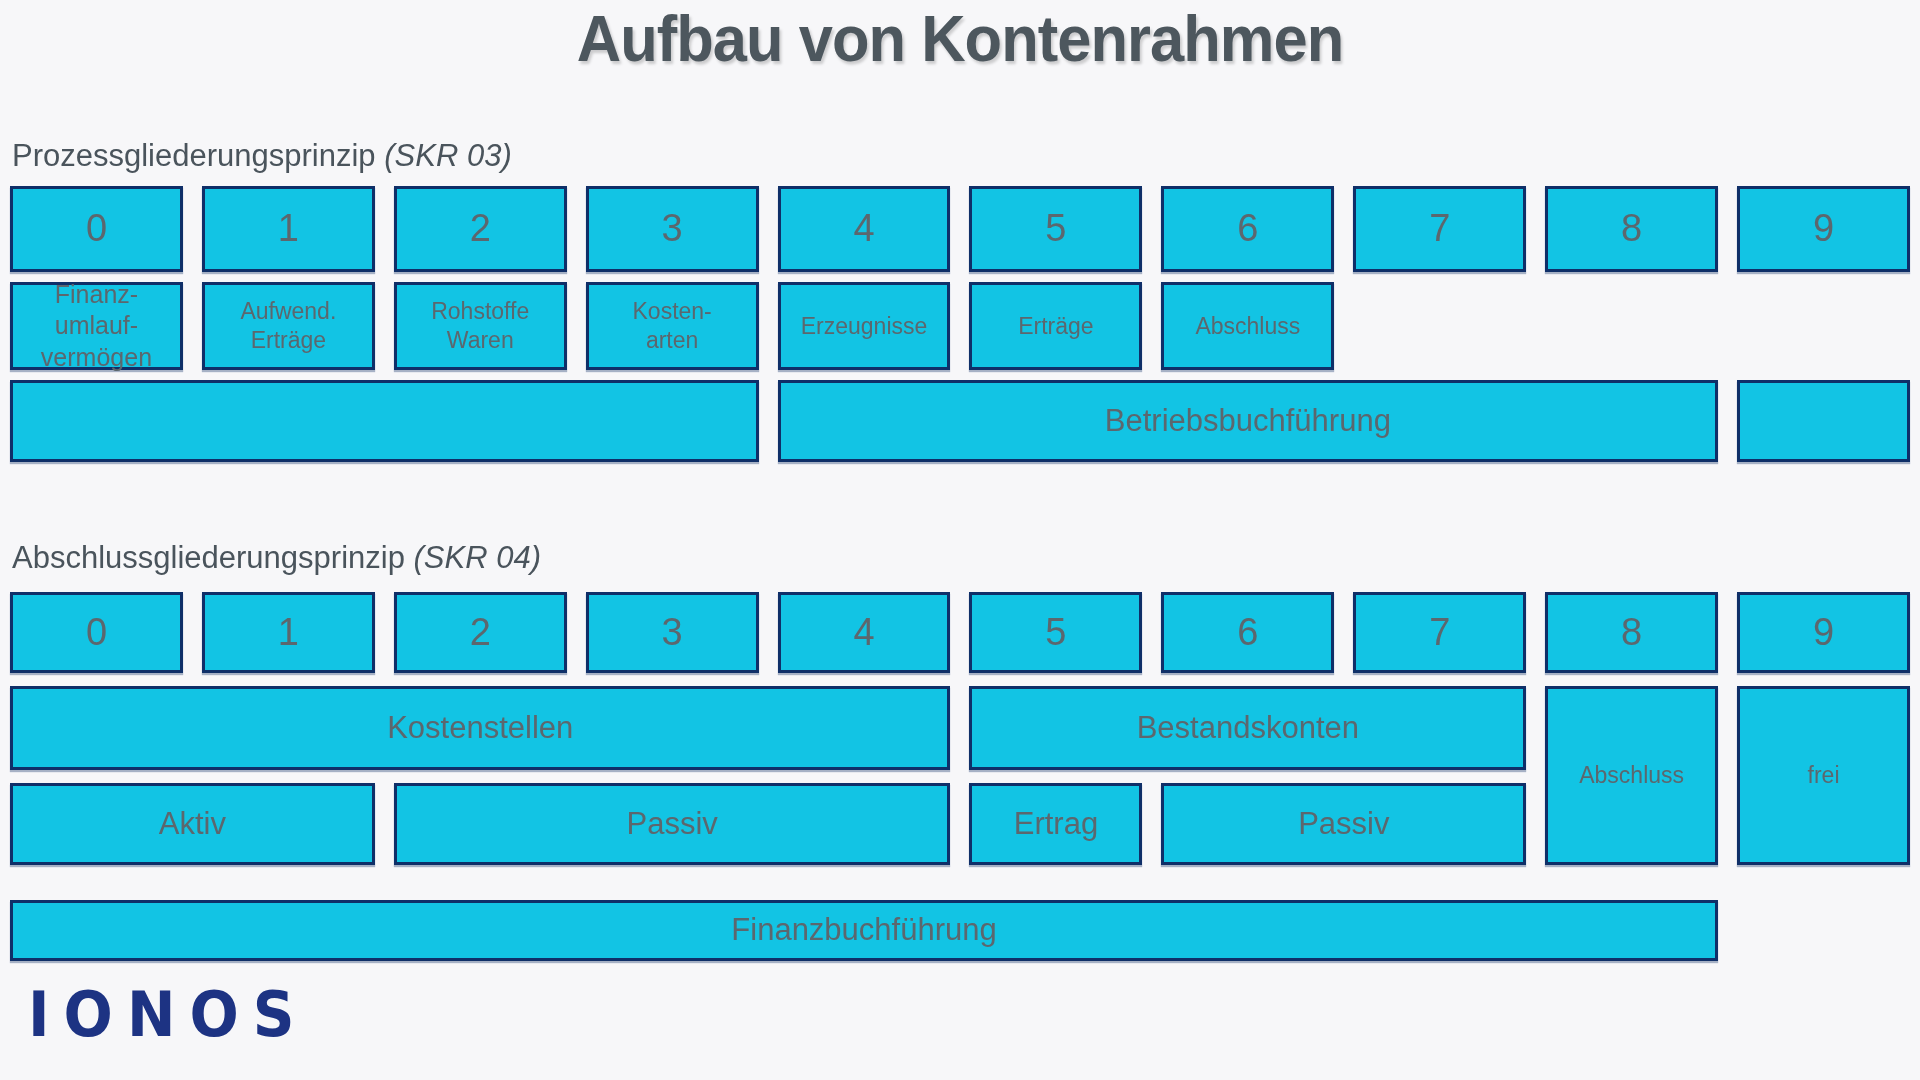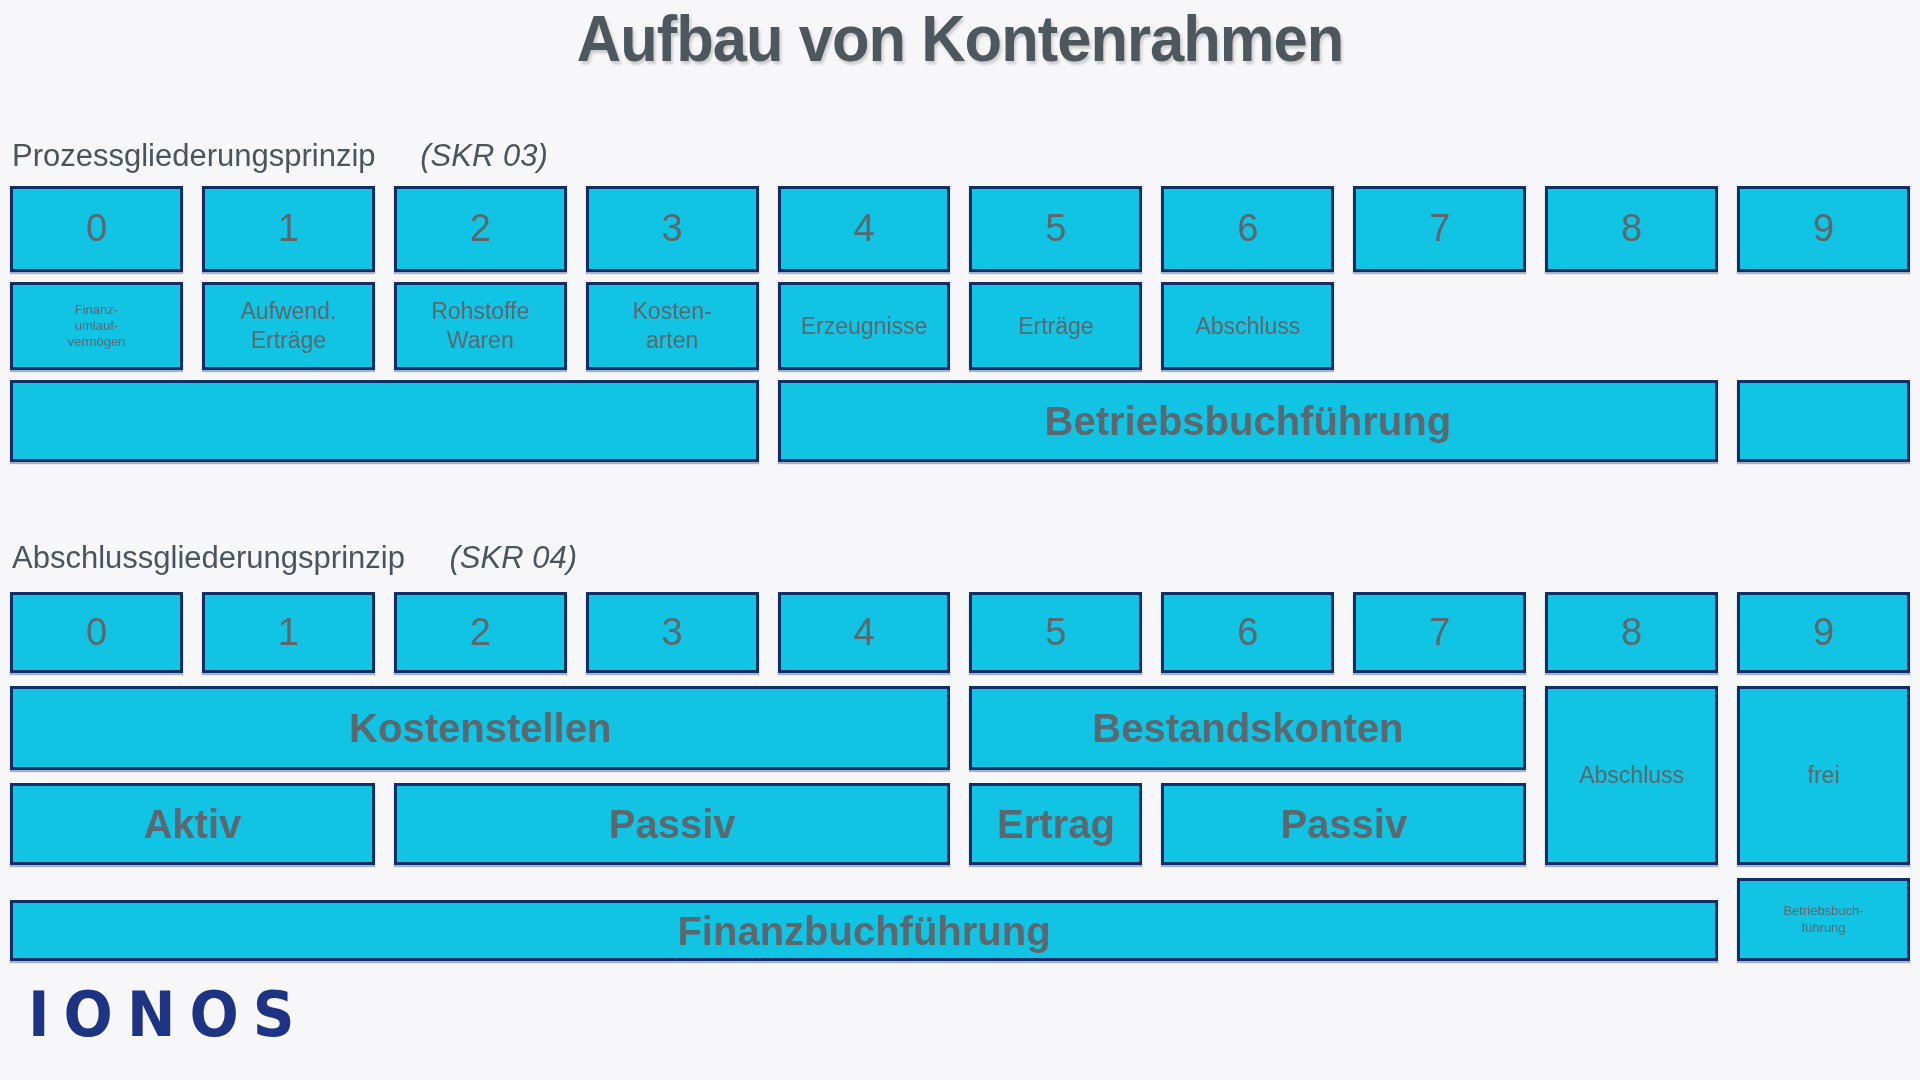--- a/index.html
+++ b/index.html
@@ -15,21 +15,21 @@
     text-align: center;
     font-size: 64px; font-weight: 800; letter-spacing: -1px;
     color: var(--heading-dark, #4d575e);
     text-shadow: 2px 3px 3px rgba(0,0,0,0.18);
     transform: scaleX(0.96); transform-origin: center;
   }
   .section-heading {
     position: absolute; left: 12px;
     font-size: 31px; color: var(--heading, #4a545c);
   }
-  .section-heading .code { font-style: italic; margin-left: 36px; }
+  .section-heading .code { font-style: italic; }
   #heading-skr03 { top: 138px; }
   #heading-skr04 { top: 540px; }
 
   .grid {
     position: absolute; left: 10px; width: 1900px;
     display: grid;
     grid-template-columns: repeat(10, 1fr);
     column-gap: 19px; row-gap: 10px;
   }
   #grid-skr03 { top: 186px; grid-template-rows: 86px 88px 82px; }
@@ -40,22 +40,22 @@
     border: 3px solid var(--box-border, #0f2f68);
     display: flex; align-items: center; justify-content: center;
     text-align: center;
     color: var(--box-text, #5c676e);
     white-space: pre-line;
     line-height: 1.25;
     box-shadow: 0 2px 1px rgba(13,45,100,0.35);
   }
   .digit { font-size: 38px; }
   .label { font-size: 23px; }
-  .label-sm { font-size: 13px; line-height: 1.25; text-align: center; }
-  .band  { font-size: 40px; font-weight: bold; }
+  .label-sm { font-size: 25px; line-height: 1.25; text-align: center; }
+  .band  { font-size: 31px; }
   .sp2 { grid-column: span 2; }
   .sp3 { grid-column: span 3; }
   .sp4 { grid-column: span 4; }
   .sp5 { grid-column: span 5; }
   .sp9 { grid-column: span 9; margin-top: 22px; }
   .rs2 { grid-row: span 2; }
 
   .logo {
     position: absolute; left: 28px; top: 978px;
     font-family: "DejaVu Sans", sans-serif;
@@ -125,17 +125,15 @@
   <div class="box band sp3">Bestandskonten</div>
   <div class="box label rs2">Abschluss</div>
   <div class="box label rs2">frei</div>
 
   <div class="box band sp2">Aktiv</div>
   <div class="box band sp3">Passiv</div>
   <div class="box band">Ertrag</div>
   <div class="box band sp2">Passiv</div>
 
   <div class="box band sp9">Finanzbuchführung</div>
-  <div class="box label-sm">Betriebsbuch-
-führung</div>
 </div>
 
 <div class="logo">IONOS</div>
 
 </body></html>

